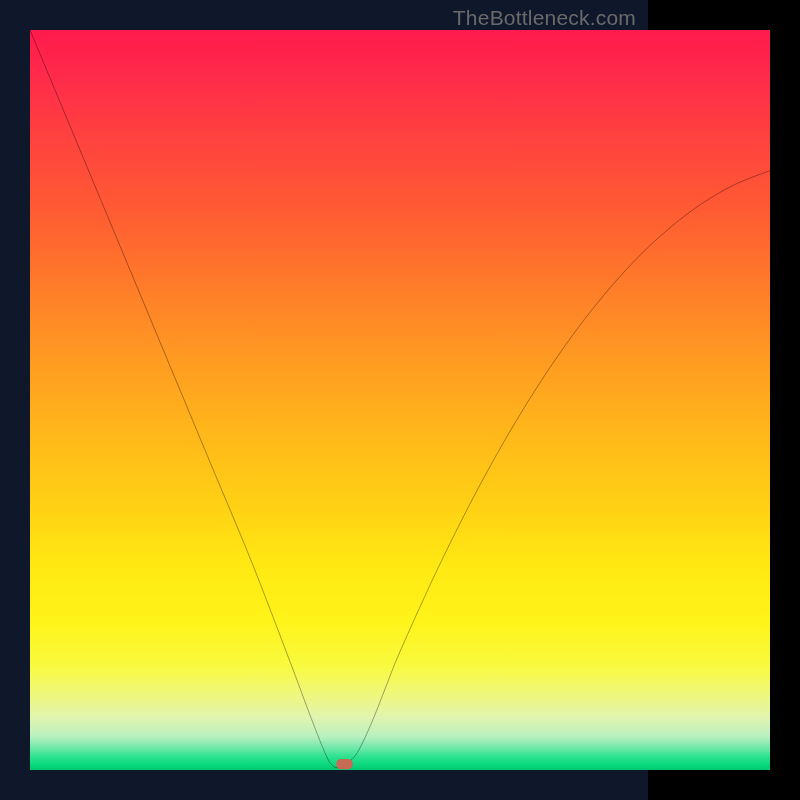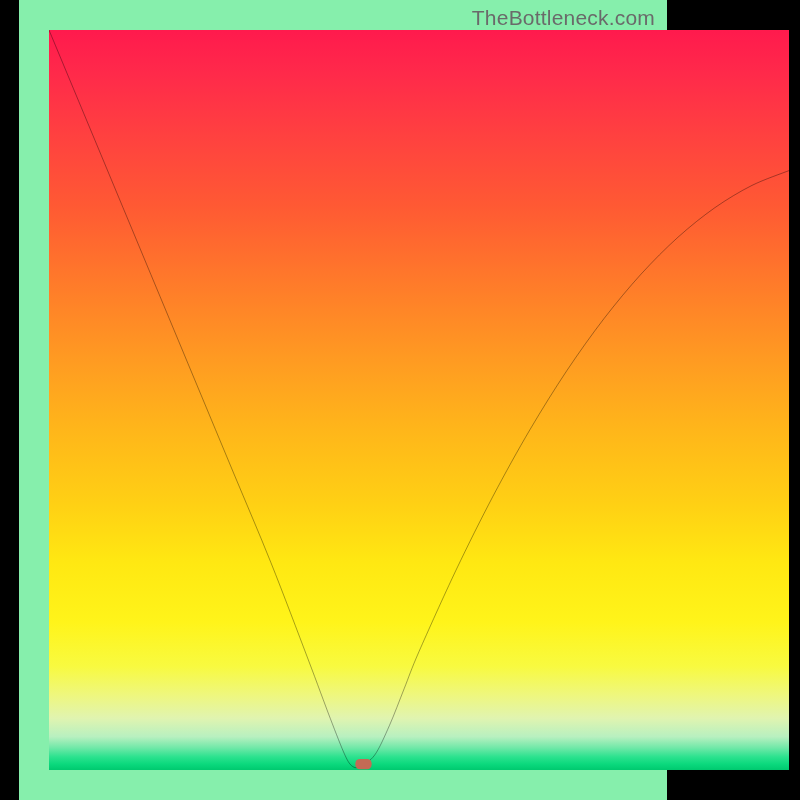--- a/index.html
+++ b/index.html
@@ -10,22 +10,21 @@
     background: #000;
     overflow: hidden;
     font-family: Arial, Helvetica, sans-serif;
   }
   .frame {
     position: absolute;
     top: 0;
     left: 0;
     width: 648px;
     height: 800px;
-    background: #86efac;
-    margin-left: 19px;
+    background: #0f172a;
   }
   .plot {
     position: absolute;
     top: 30px;
     left: 30px;
     width: 740px;
     height: 740px;
     overflow: hidden;
   }
   .gradient {

